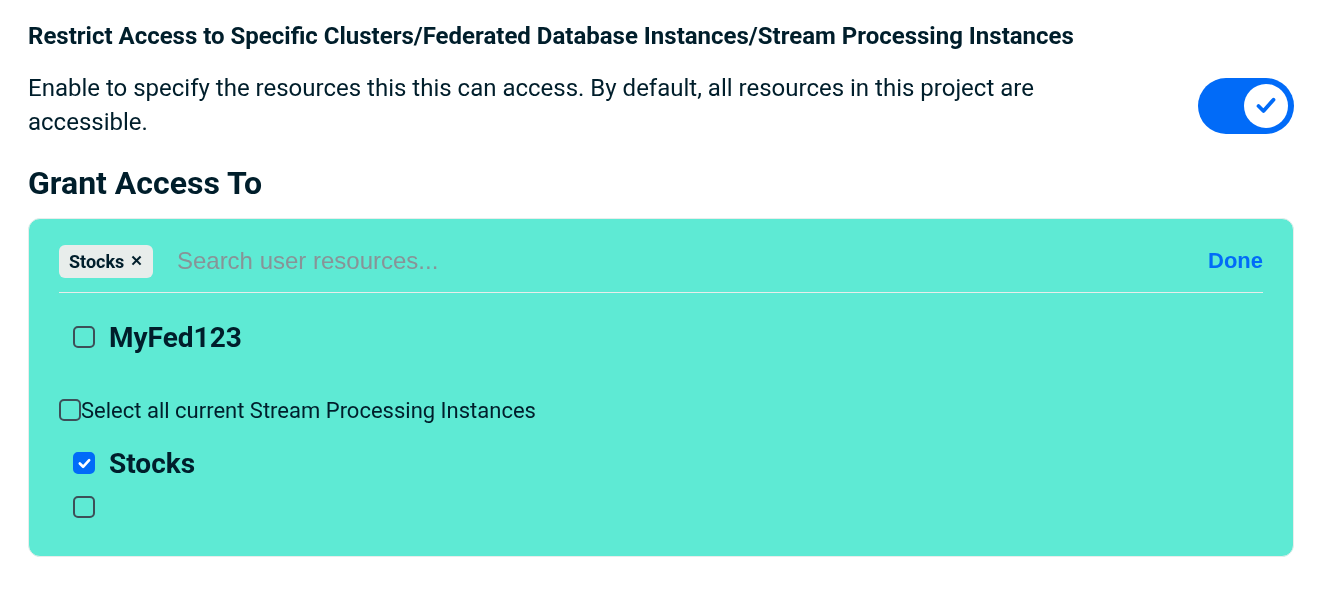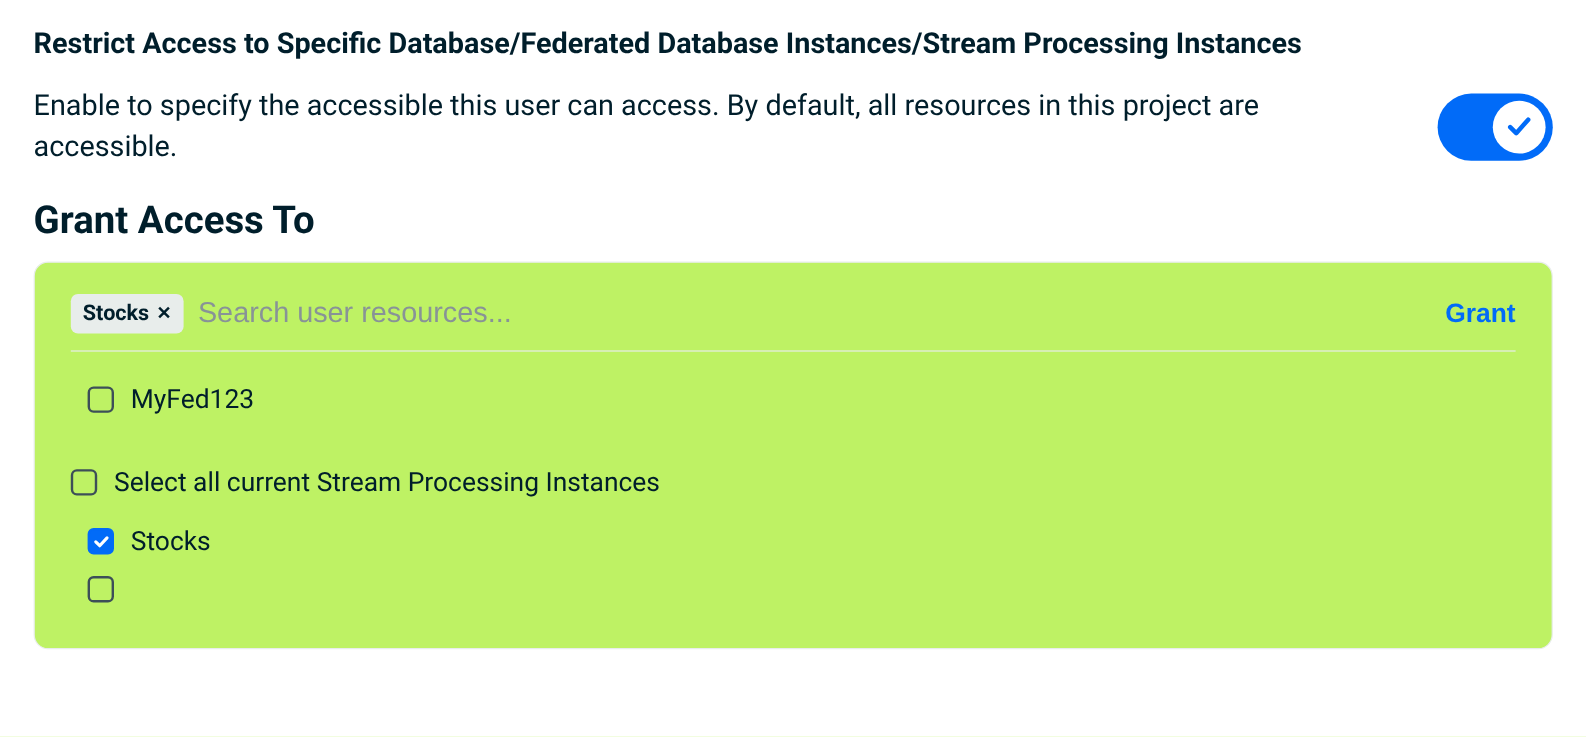--- a/index.html
+++ b/index.html
@@ -64,21 +64,21 @@
     .subsection-title {
       font-size: 32px;
       font-weight: 700;
       color: #001E2B;
       margin-bottom: 16px;
     }
     .card {
       border: 1px solid #E8EDEB;
       border-radius: 12px;
       padding: 18px 30px 30px 30px;
-      background: #bef264;
+      background: #5eead4;
     }
     .search-row {
       display: flex;
       align-items: center;
       gap: 12px;
       padding: 8px 0 14px 0;
       border-bottom: 1px solid #E8EDEB;
     }
     .chip {
       display: inline-flex;
@@ -97,20 +97,21 @@
       cursor: pointer;
       line-height: 1;
     }
     .search-input {
       flex: 1;
       border: none;
       outline: none;
       font-size: 24px;
       color: #001E2B;
       background: transparent;
+      margin-left: 12px;
     }
     .search-input::placeholder {
       color: #889397;
     }
     .done-btn {
       background: none;
       border: none;
       color: #016BF8;
       font-size: 22px;
       font-weight: 700;
@@ -144,62 +145,63 @@
     }
     .checkbox.checked {
       background: #016BF8;
       border-color: #016BF8;
     }
     .checkbox.checked svg {
       width: 15px;
       height: 15px;
     }
     .item-label {
-      font-size: 22px;
-      color: #001E2B;
+      font-size: 28px;
+      color: #001E2B;
+      font-weight: bold;
     }
     .group-row {
       display: flex;
       align-items: center;
-      gap: 14px;
+      gap: 0;
       padding: 8px 0;
       margin-top: 28px;
       margin-bottom: 8px;
     }
     .group-label {
       font-size: 22px;
       color: #001E2B;
     }
   </style>
 </head>
 <body>
 
-<h2 class="section-title">Restrict Access to Specific Database/Federated Database Instances/Stream Processing Instances</h2>
+<h2 class="section-title">Restrict Access to Specific Clusters/Federated Database Instances/Stream Processing Instances</h2>
 
 <div class="description-row">
-  <p class="description-text">Enable to specify the accessible this user can access. By default, all resources in this project are accessible.</p>
+  <p class="description-text">Enable to specify the resources this this can access. By default, all resources in this project are accessible.</p>
   <div class="toggle">
     <div class="toggle-knob">
       <svg viewBox="0 0 16 16">
         <path d="M2 8 L6 12 L14 3" stroke="#016BF8" stroke-width="3" fill="none" stroke-linecap="round" stroke-linejoin="round"></path>
       </svg>
     </div>
   </div>
 </div>
 
 <h3 class="subsection-title">Grant Access To</h3>
 
 <div class="card">
   <div class="search-row">
     <span class="chip">
       <span>Stocks</span>
       <span class="close">✕</span>
     </span>
     <input class="search-input" type="text" placeholder="Search user resources..." style="">
-    <button class="done-btn">Grant</button>
+    <button class="done-btn">Done</button>
   </div>
 
   <div class="item-row indent-1 top-gap bottom-gap">
     <div class="checkbox"></div>
     <span class="item-label">MyFed123</span>
   </div>
 
   <div class="group-row">
     <div class="checkbox"></div>
     <span class="group-label">Select all current Stream Processing Instances</span>

